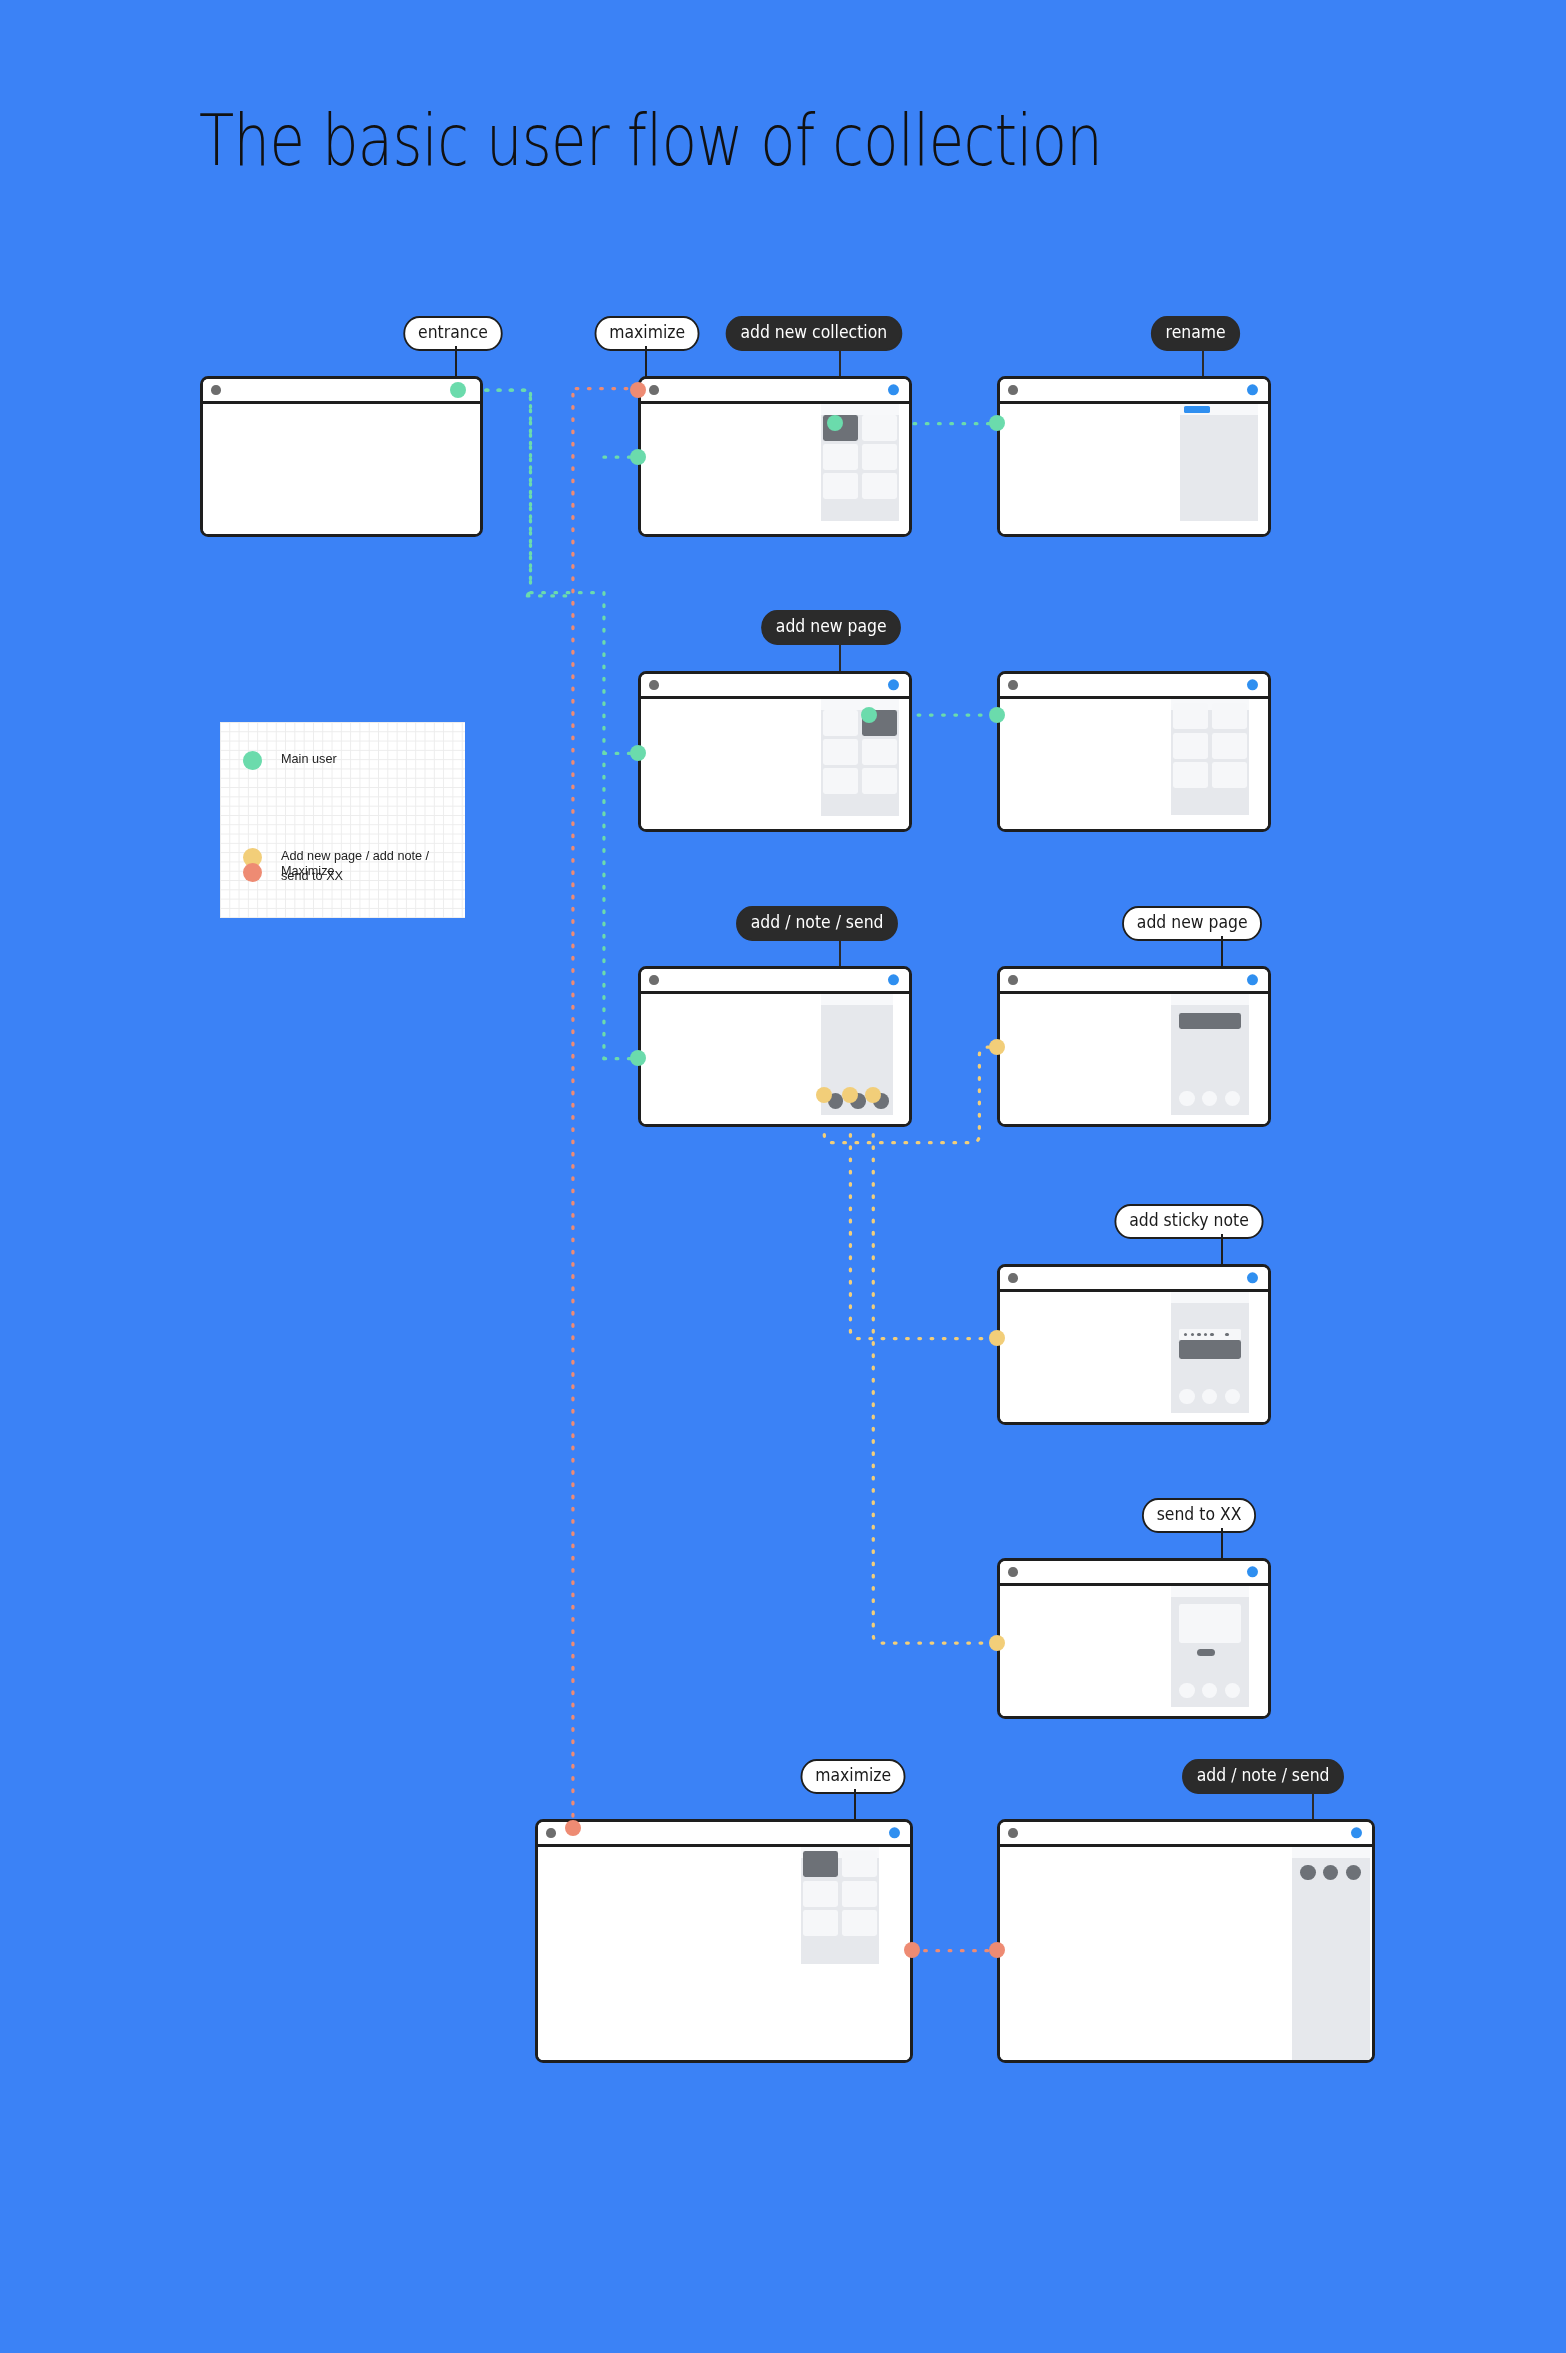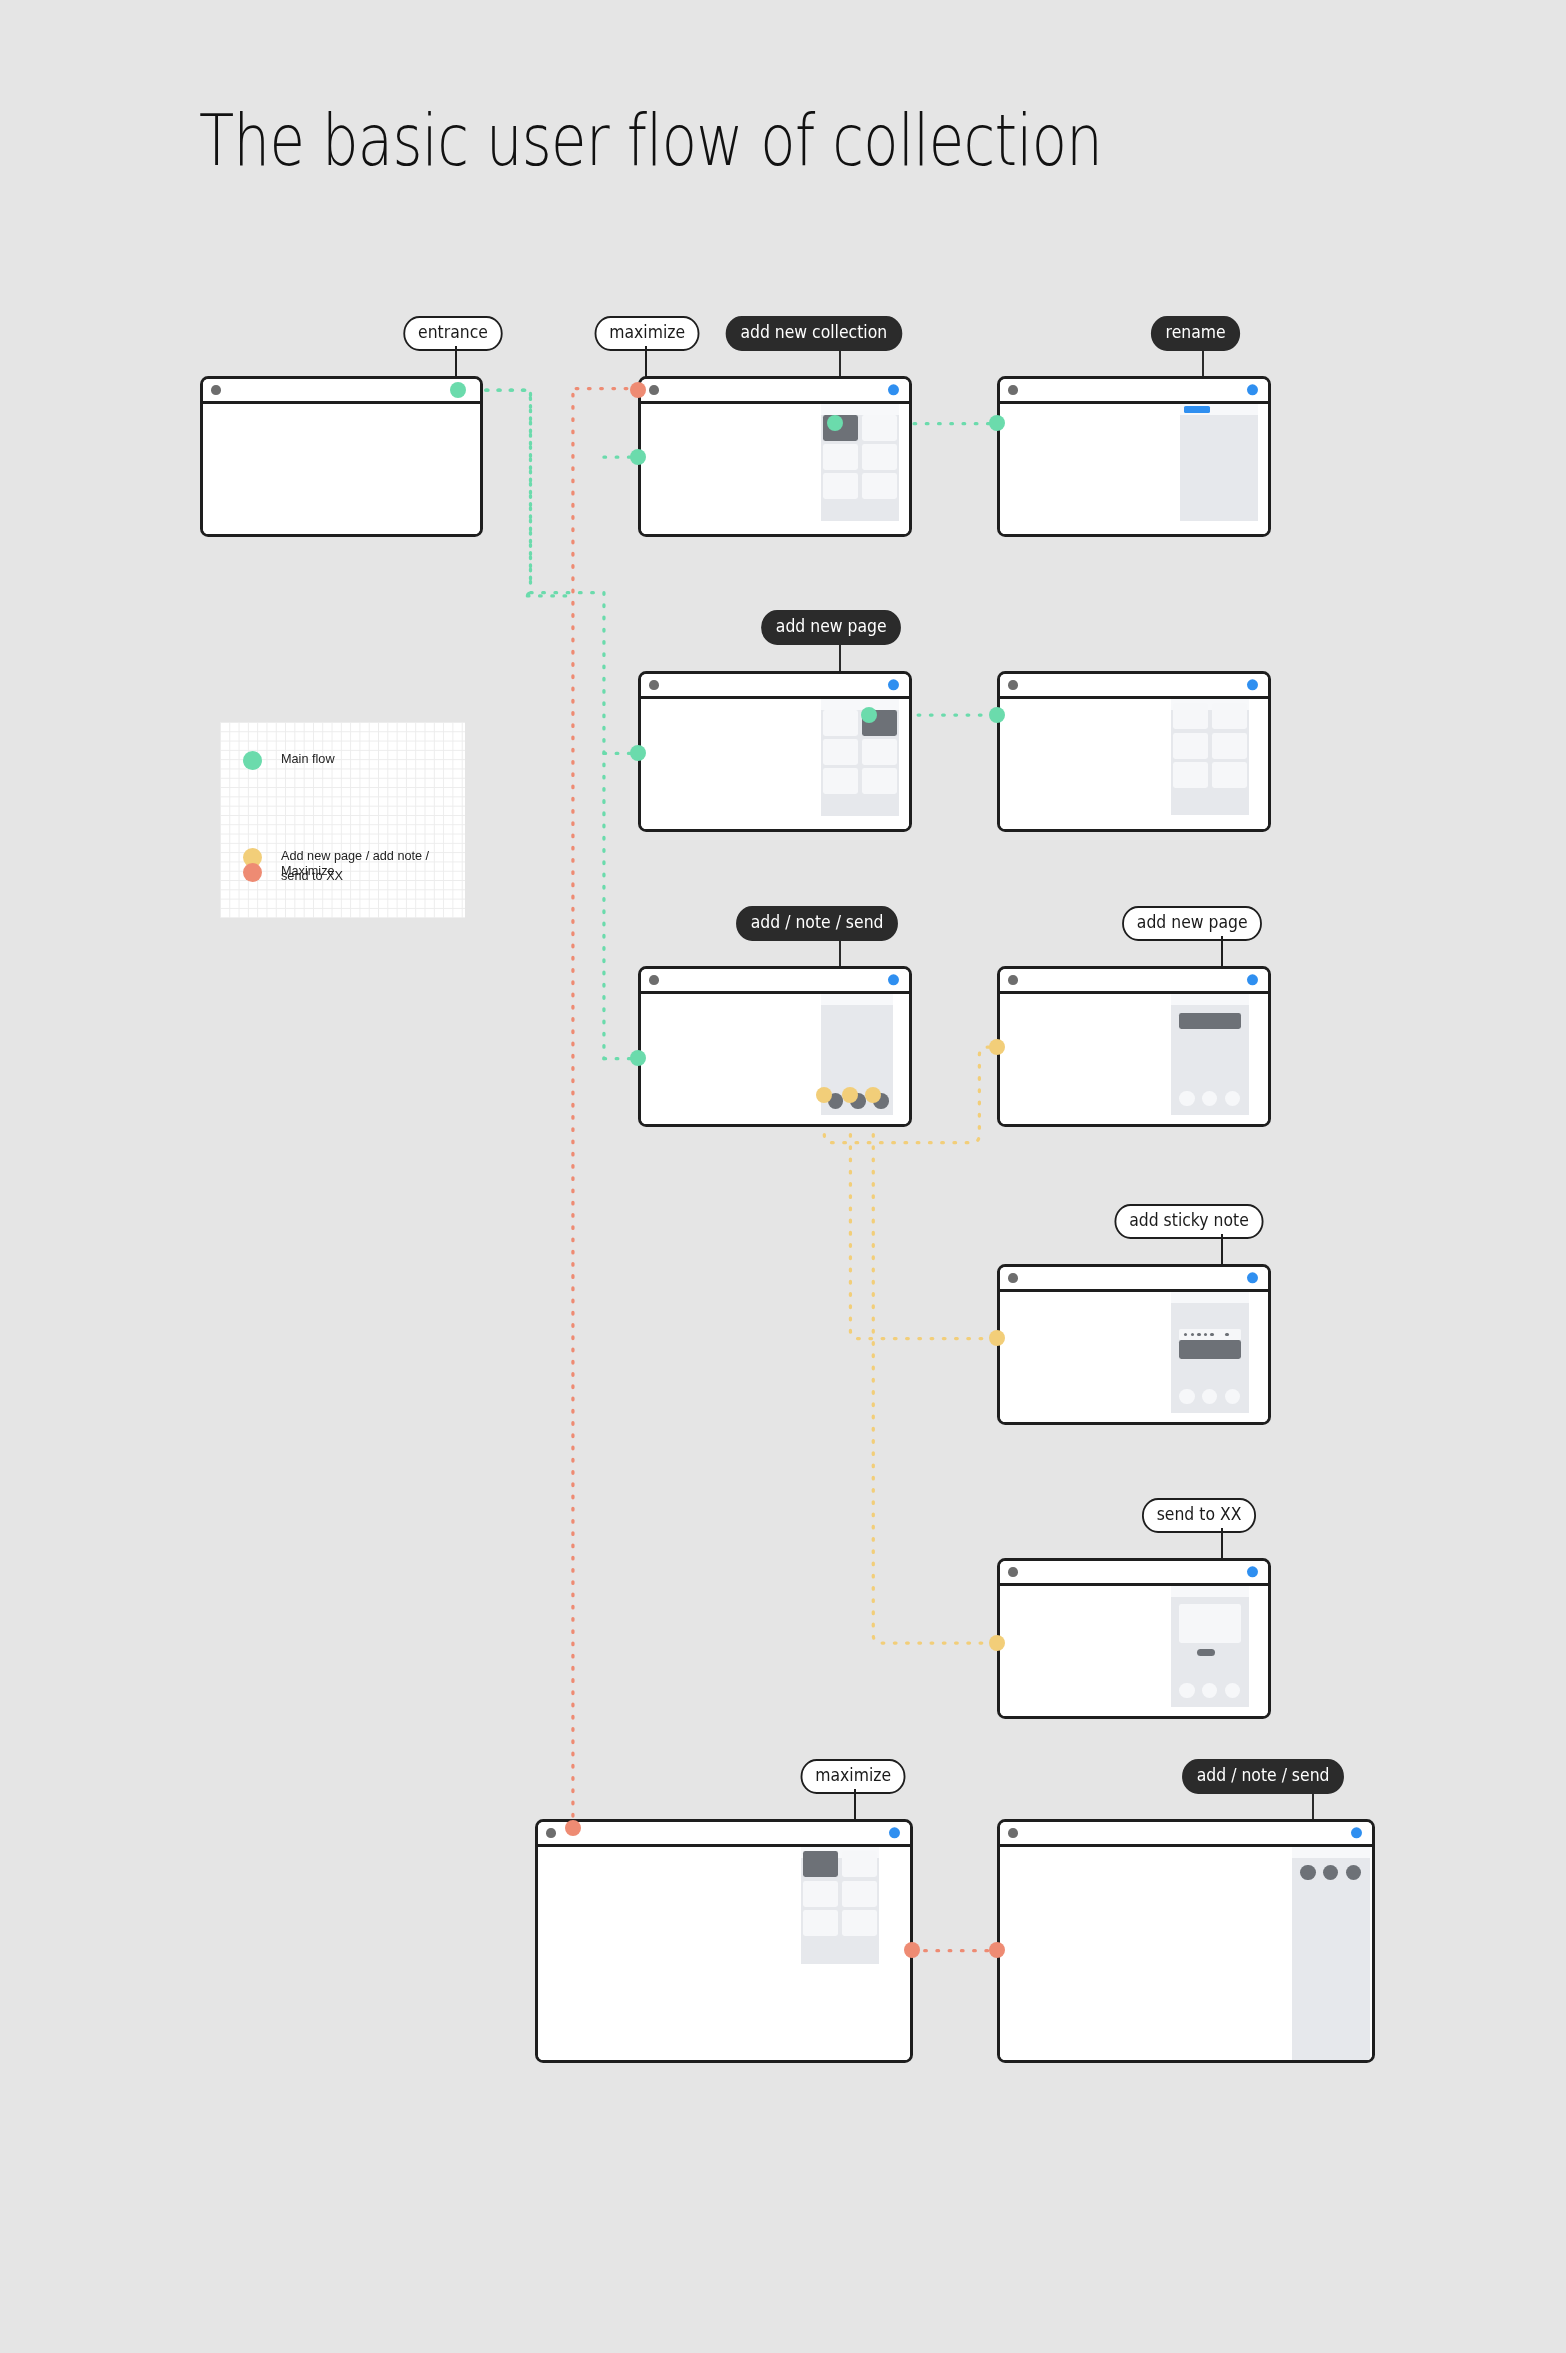--- a/index.html
+++ b/index.html
@@ -2,21 +2,21 @@
 <html style="font-size:13px"><head>
 <meta charset="utf-8">
 <style>
   html,body{margin:0;padding:0;background:#ffffff;}
   body{font-family:"Liberation Sans",sans-serif;-webkit-font-smoothing:antialiased;}
 
   #canvas{
     position:relative;
     width:1567px;
     height:2354px;
-    background:#e5e5e5;
+    background:#3b82f6;
     overflow:hidden;
   }
 
   
   #title{
     position:absolute;
     left:199px; top:104px;
     font-size:72px;
     line-height:1;
     font-weight:300;
@@ -159,21 +159,21 @@
 <body>
 
 <div id="canvas">
 
   <div id="title">The basic user flow of collection</div>
 
 
   <div id="legend">
     <div class="legend-row" style="left:23px;top:28px;">
       <span class="legend-dot" style="background:#6BDBAC;"></span>
-      <span class="legend-label">Main flow</span>
+      <span class="legend-label">Main user</span>
     </div>
     <div class="legend-row" style="left:23px;top:77px;margin-top:48px;">
       <span class="legend-dot" style="background:#F2CE79;"></span>
       <span class="legend-label">Add new page / add note / send to XX</span>
     </div>
     <div class="legend-row" style="left:23px;top:140px;">
       <span class="legend-dot" style="background:#EE8B73;"></span>
       <span class="legend-label">Maximize</span>
     </div>
   </div>

